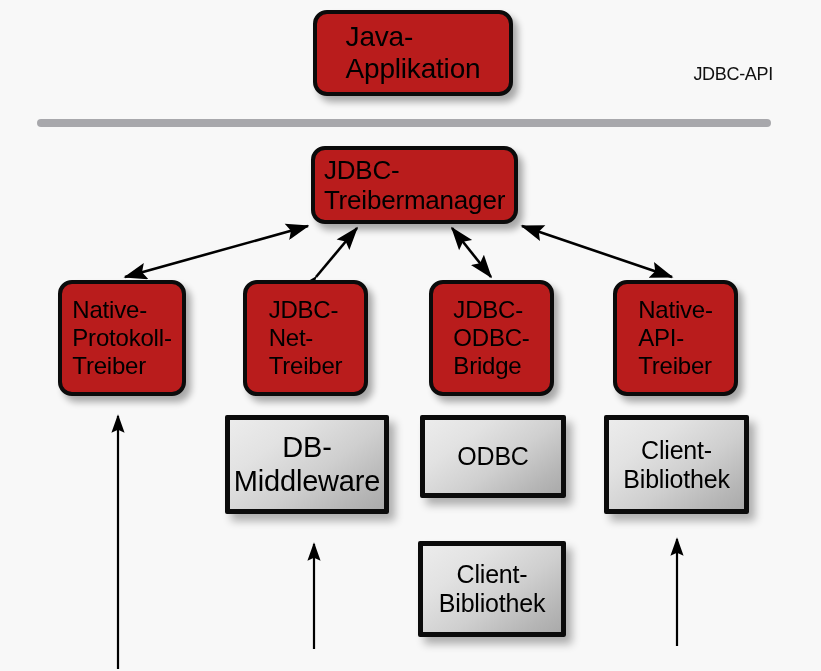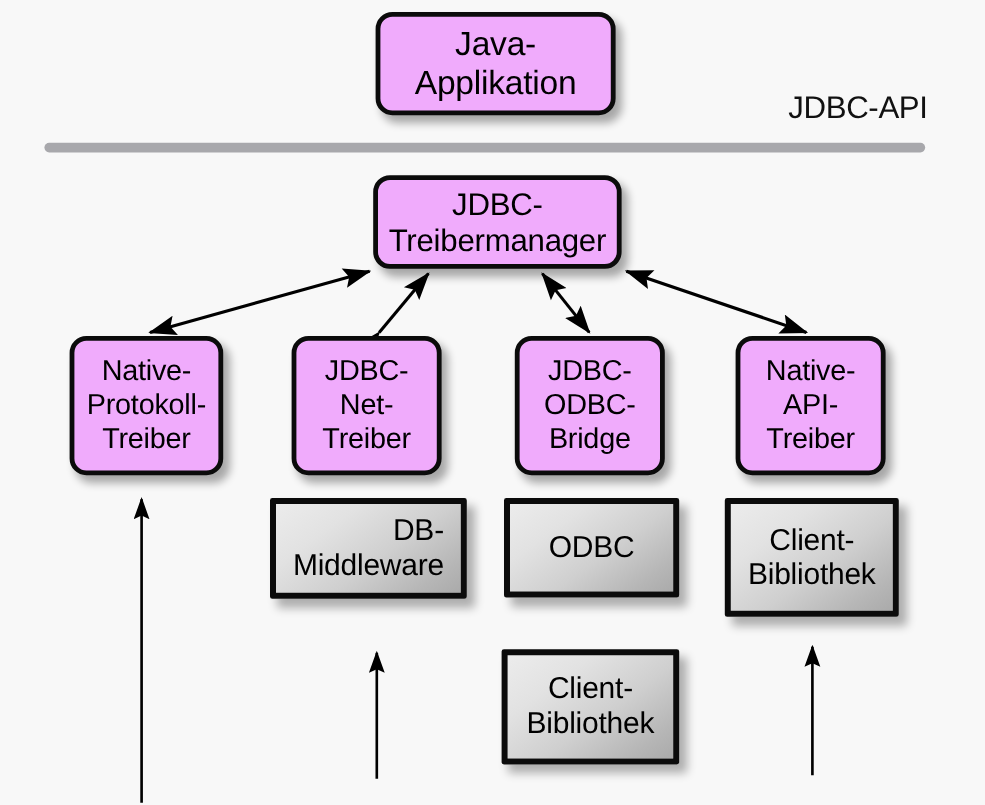--- a/index.html
+++ b/index.html
@@ -14,28 +14,27 @@
     position: relative;
     width: 821px;
     height: 671px;
     background: #f8f8f8;
     overflow: hidden;
   }
 
   
   .wbox {
     position: absolute;
-    background: #f0abfc;
+    background: #b91c1c;
     border: 4px solid #0b0b0b;
     border-radius: 14px;
     box-shadow: 5px 6px 7px rgba(0,0,0,0.33);
     display: flex;
     align-items: center;
     justify-content: center;
-    text-align: center;
     color: #000;
     box-sizing: border-box;
     line-height: 1.16;
     letter-spacing: -0.2px;
     z-index: 5;
   }
 
   
   .gbox {
     position: absolute;
@@ -63,22 +62,22 @@
     top: 119px;
     width: 734px;
     height: 8px;
     background: #a8a8ac;
     border-radius: 4px;
     z-index: 2;
   }
   #api-label {
     position: absolute;
     right: 48px;
-    top: 74px;
-    font-size: 26px;
+    top: 64px;
+    font-size: 18px;
     color: #111;
     letter-spacing: -0.3px;
     z-index: 3;
   }
 
   svg#wires {
     position: absolute;
     left: 0; top: 0;
     width: 821px;
     height: 671px;
@@ -149,21 +148,21 @@
 ODBC-
 Bridge</span>
   </div>
 
   <div class="wbox" style="left:613px; top:280px; width:125px; height:116px; font-size:24px;">
     <span class="boxtext">Native-
 API-
 Treiber</span>
   </div>
 
-  <div class="gbox" style="left:225px; top:415px; width:164px; height:84px; font-size:25px;text-align:right;">
+  <div class="gbox" style="left:225px; top:415px; width:164px; height:99px; font-size:29px;">
     <span class="boxtext">DB-
 Middleware</span>
   </div>
 
   <div class="gbox" style="left:420px; top:415px; width:146px; height:83px; font-size:25px;">
     <span class="boxtext">ODBC</span>
   </div>
 
   <div class="gbox" style="left:604px; top:415px; width:145px; height:99px; font-size:25px;">
     <span class="boxtext">Client-

